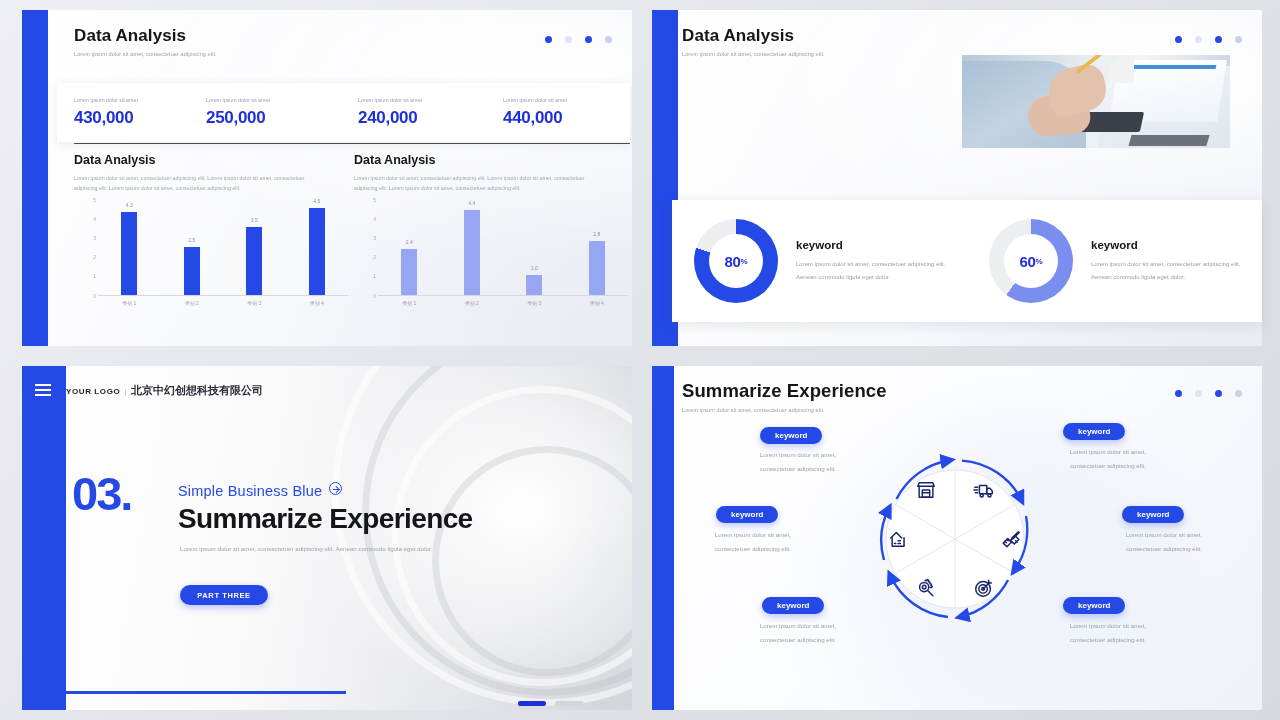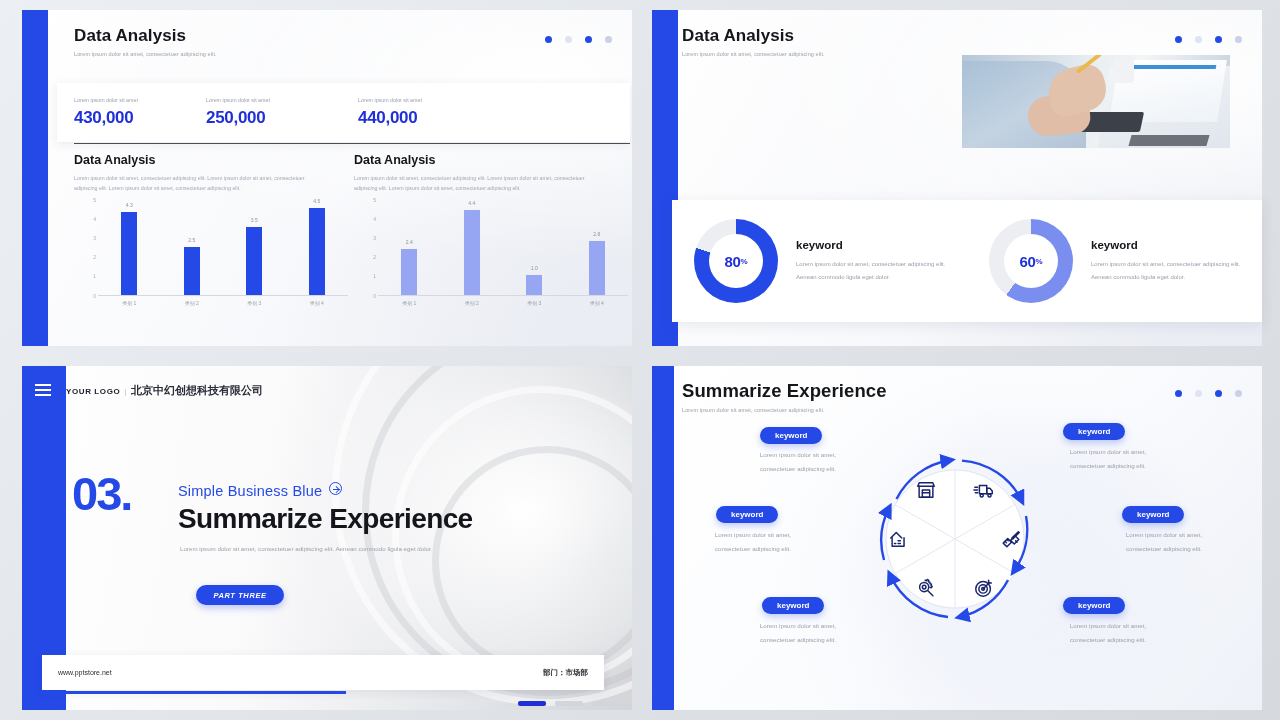--- a/index.html
+++ b/index.html
@@ -153,25 +153,24 @@
   .s3-logo .cn { font-weight: bold; font-size: 11px; color:#2a2d36; letter-spacing:0; }
   .s3-dots { right: 20px; top: 385px; }
   .num03 { position:absolute; left: 72px; top: 470px; font-size: 47px; font-weight: bold; color:#2449e6; letter-spacing:-2px; line-height:1; }
   .s3-kicker { position:absolute; left: 178px; top: 482px; font-size: 14.5px; font-weight:normal; color:#2449e6; letter-spacing:.2px; }
   .s3-kicker .arrow-circ { width:13px; height:13px; vertical-align:1px; margin-left:7px; }
   .s3-kicker .arrow-circ::before { left:2.6px; top:5.6px; width:7px; }
   .s3-kicker .arrow-circ::after { right:2.6px; top:4px; width:3.6px; height:3.6px; }
   .s3-h1 { position:absolute; left: 178px; top: 503px; font-size: 28px; font-weight:bold; color:#15161c; letter-spacing:-.6px; }
   .s3-p { position:absolute; left: 180px; top: 542px; font-size:6.2px; color:#9aa0ab; line-height:2.2; width: 290px; }
   .btn3 {
-    position:absolute; left: 196px; top: 585px; width: 88px; height: 20px;
+    position:absolute; left: 180px; top: 585px; width: 88px; height: 20px;
     background:#2449e6; border-radius: 10px; color:#fff; font-size:7.5px; font-weight:bold;
     display:flex; align-items:center; justify-content:center; letter-spacing:.6px;
     box-shadow: 0 3px 7px rgba(36,73,230,.3);
-    font-style: italic;
   }
   .bigword { position:absolute; right: 18px; font-weight:bold; font-size: 25px; letter-spacing: 1px;
              color: transparent; -webkit-text-stroke: 1px #c9ccd4; }
   .bigword.w1 { top: 592px; }
   .bigword.w2 { top: 620px; }
   .urlbar {
     position:absolute; left: 42px; top: 655px; width: 562px; height: 35px; background:#fff;
     box-shadow: 0 2px 9px rgba(60,70,110,.10); display:flex; align-items:center;
     justify-content: space-between; padding: 0 16px;
   }
@@ -238,20 +237,24 @@
     </div>
 
     <div class="statcard">
       <div class="st">
         <div class="st-lbl">Lorem ipsum dolor sit amet</div>
         <div class="st-val">430,000</div>
       </div>
       <div class="st">
         <div class="st-lbl">Lorem ipsum dolor sit amet</div>
         <div class="st-val">250,000</div>
+      </div>
+      <div class="st">
+        <div class="st-lbl">Lorem ipsum dolor sit amet</div>
+        <div class="st-val">240,000</div>
       </div>
       <div class="st">
         <div class="st-lbl">Lorem ipsum dolor sit amet</div>
         <div class="st-val">440,000</div>
       </div>
     </div>
 
     <div class="divider"></div>
 
     <div class="s1-cols">
@@ -422,24 +425,20 @@
   </div>
   <div class="num03">03.</div>
   <div class="s3-kicker">
     <span>Simple  Business Blue</span><span class="arrow-circ"></span>
   </div>
   <div class="s3-h1">Summarize Experience</div>
   <div class="s3-p">Lorem ipsum dolor sit amet, consectetuer adipiscing elit. Aenean commodo ligula eget dolor.</div>
   <div class="btn3">PART THREE</div>
   <div class="bigword w1">BUSINESS</div>
   <div class="bigword w2">SUMMARY</div>
-  <div class="urlbar">
-    <span class="u">www.pptstore.net</span>
-    <span class="d">部门：市场部</span>
-  </div>
   <div class="underline3"></div>
 
   <div class="slide" id="slide4">
     <div class="s4-bg"></div>
     <div class="leftbar"></div>
     <div class="s4-head">
       <div class="sl-title">Summarize Experience</div>
       <div class="sl-sub">Lorem ipsum dolor sit amet, consectetuer adipiscing elit.</div>
     </div>
     <div class="dots s4-dots">

